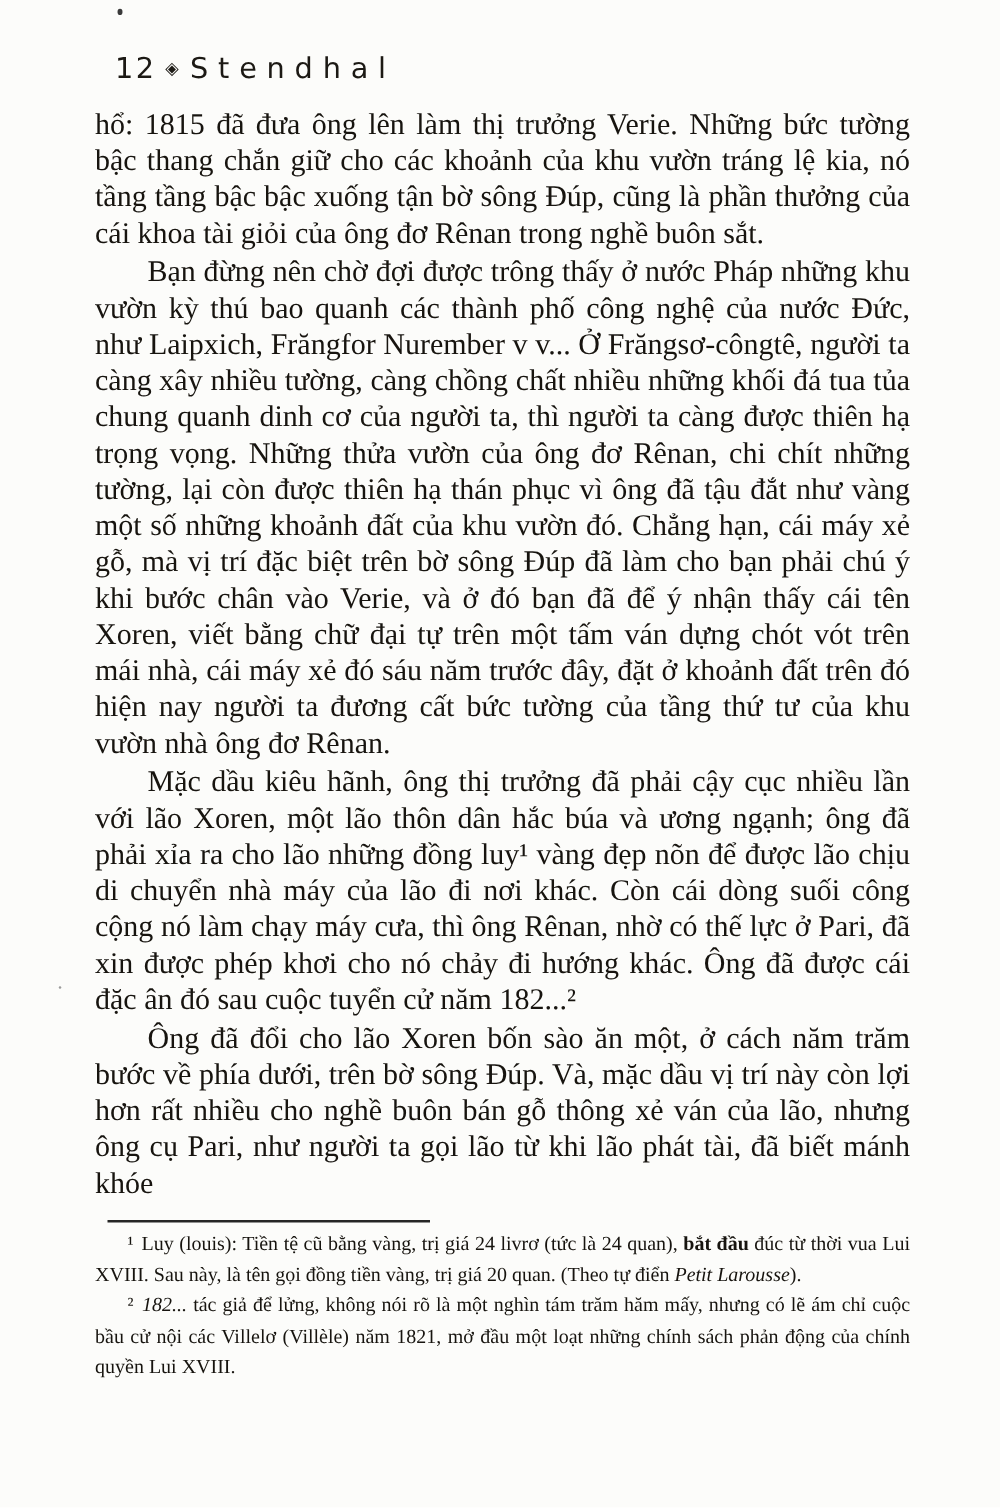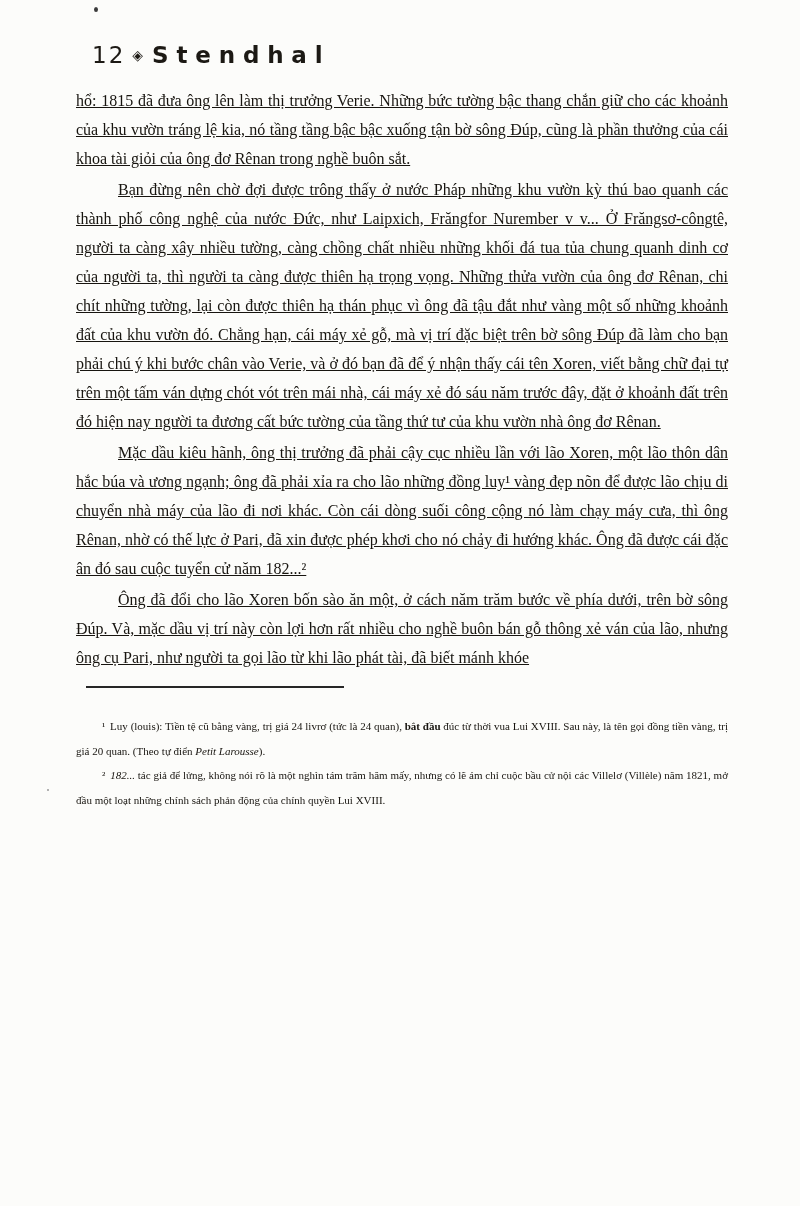--- a/index.html
+++ b/index.html
@@ -38,44 +38,43 @@
     white-space: nowrap;
   }
   .pagenum { letter-spacing: 2px; margin-left: 16px; }
   .sep {
     font-size: 14px;
     vertical-align: 3px;
     margin: 0 9px 0 7px;
   }
   .booktitle {
     letter-spacing: 0.34em;
-    font-weight: 700;
+    font-weight: 400;
   }
   .bodytext {
     margin-top: 16px;
-    font-size: 16px;
+    font-size: 24px;
     line-height: 29px;
     text-align: justify;
-    text-decoration: underline;
   }
   .para {
     margin: 0;
     text-indent: 42px;
   }
   .para + .para { margin-top: 2px; }
   .para.noindent { text-indent: 0; }
   .fn-rule {
     margin: 14px 0 0 10px;
     width: 258px;
     height: 2px;
     background: #262626;
   }
   .footnotes {
-    margin-top: 26px;
-    font-size: 11px;
+    margin-top: 6px;
+    font-size: 16px;
     line-height: 24.5px;
     text-align: justify;
   }
   .footnote {
     margin: 0;
     text-indent: 26px;
   }
   .fn-marker { letter-spacing: 1px; }
   .fn-bold { font-weight: 700; }
   .fn-italic { font-style: italic; }

